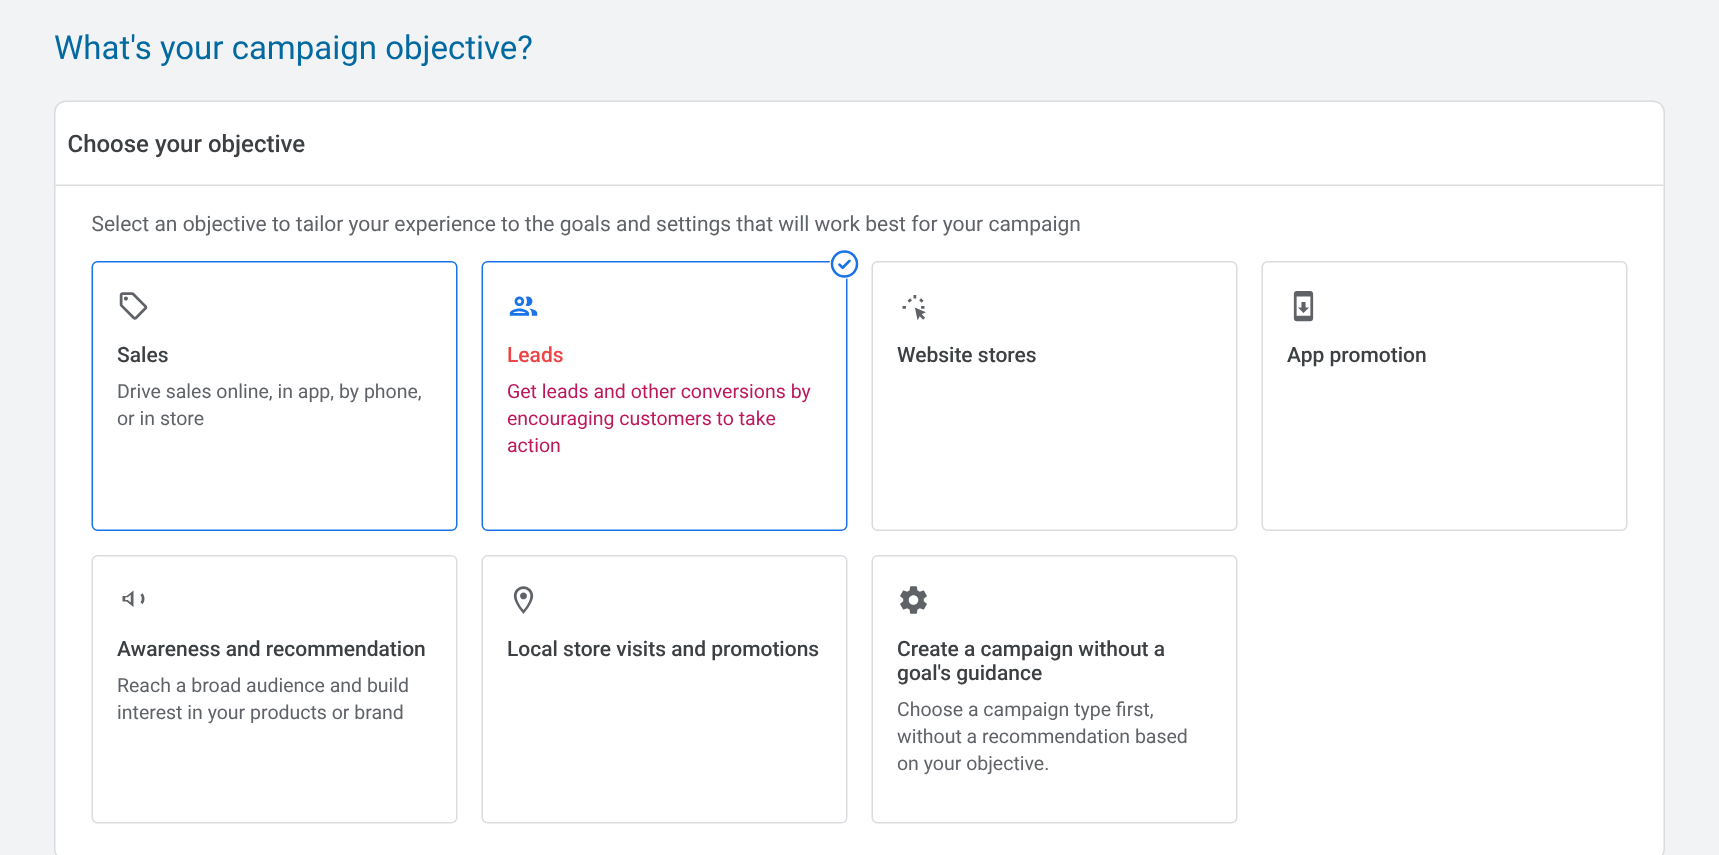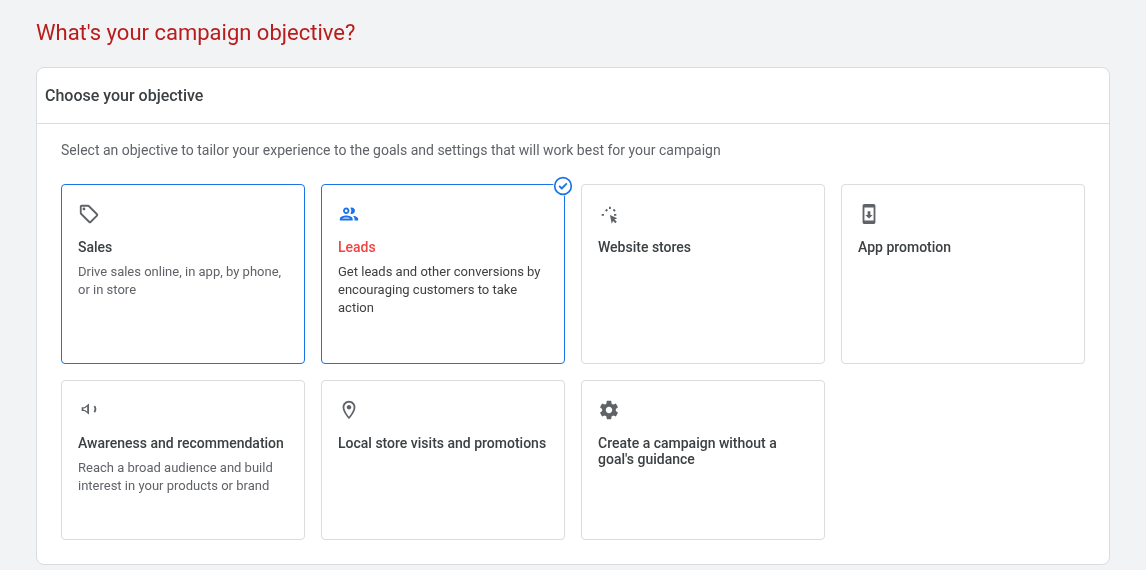--- a/index.html
+++ b/index.html
@@ -13,21 +13,21 @@
       width: 1146px;
       height: 570px;
       overflow: hidden;
     }
     .page-container {
       padding: 20px 36px;
     }
     .page-title {
       font-size: 22px;
       font-weight: 400;
-      color: #b91c1c;
+      color: #0369a1;
       margin-bottom: 22px;
     }
     .panel {
       background: #fff;
       border-radius: 8px;
       border: 1px solid #dadce0;
     }
     .panel-header {
       padding: 18px 8px;
       border-bottom: 1px solid #dadce0;
@@ -36,21 +36,21 @@
       font-size: 16px;
       font-weight: 500;
       color: #3c4043;
     }
     .panel-body {
       padding: 18px 24px 24px 24px;
     }
     .instruction {
       font-size: 14px;
       color: #5f6368;
-      margin-bottom: 26px;
+      margin-bottom: 16px;
     }
     .card-grid {
       display: grid;
       grid-template-columns: repeat(4, 1fr);
       gap: 16px;
     }
     .card {
       position: relative;
       border: 1px solid #dadce0;
       border-radius: 4px;
@@ -107,21 +107,21 @@
     }
     .card.selected .card-title {
       color: #ef4444;
     }
     .card-desc {
       font-size: 13px;
       color: #5f6368;
       line-height: 1.4;
     }
     .card.selected .card-desc {
-      color: #404040;
+      color: #be185d;
     }
   </style>
 </head>
 <body>
 
 <div class="page-container">
   <h1 class="page-title">What's your campaign objective?</h1>
 
   <div class="panel">
     <div class="panel-header">
@@ -195,18 +195,19 @@
           <div class="card-title">Local store visits and promotions</div>
         </div>
 
         <div class="card short">
           <div class="card-icon">
             <svg viewBox="0 0 24 24">
                 <path d="M19.43 12.98c.04-.32.07-.64.07-.98s-.03-.66-.07-.98l2.11-1.65c.19-.15.24-.42.12-.64l-2-3.46c-.12-.22-.39-.3-.61-.22l-2.49 1c-.52-.4-1.08-.73-1.69-.98l-.38-2.65C14.46 2.18 14.25 2 14 2h-4c-.25 0-.46.18-.49.42l-.38 2.65c-.61.25-1.17.59-1.69.98l-2.49-1c-.23-.09-.49 0-.61.22l-2 3.46c-.13.22-.07.49.12.64l2.11 1.65c-.04.32-.07.65-.07.98s.03.66.07.98l-2.11 1.65c-.19.15-.24.42-.12.64l2 3.46c.12.22.39.3.61.22l2.49-1c.52.4 1.08.73 1.69.98l.38 2.65c.03.24.24.42.49.42h4c.25 0 .46-.18.49-.42l.38-2.65c.61-.25 1.17-.59 1.69-.98l2.49 1c.23.09.49 0 .61-.22l2-3.46c.12-.22.07-.49-.12-.64l-2.11-1.65zM12 15.5c-1.93 0-3.5-1.57-3.5-3.5s1.57-3.5 3.5-3.5 3.5 1.57 3.5 3.5-1.57 3.5-3.5 3.5z"></path>
               </svg>
           </div>
           <div class="card-title">Create a campaign without a goal's guidance</div>
+          <div class="card-desc">Choose a campaign type first, without a recommendation based on your objective.</div>
         </div>
 
       </div>
     </div>
   </div>
 </div>
 
 </body></html>

